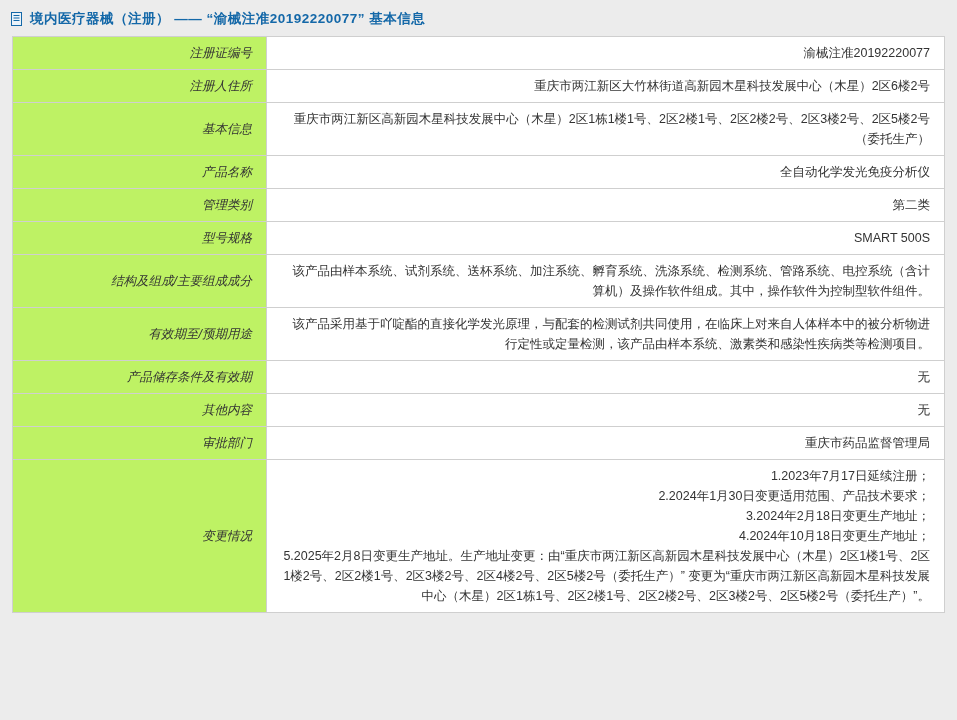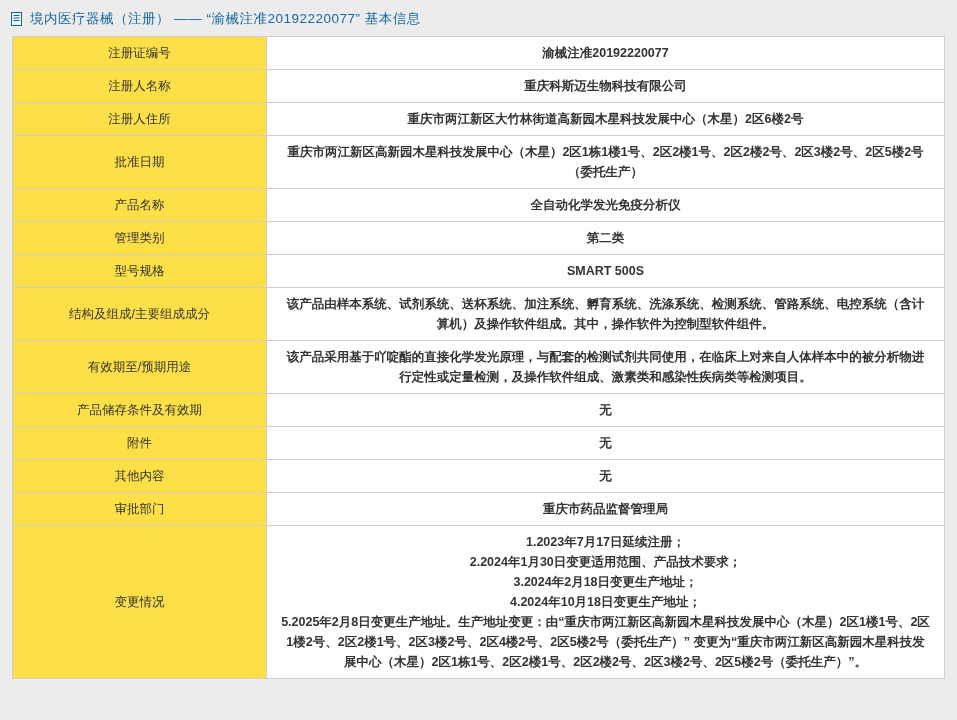--- a/index.html
+++ b/index.html
@@ -25,49 +25,49 @@
     gap:6px;
     padding:10px 12px 8px 10px;
   }
   .page-header .doc-icon{
     display:inline-flex;
     width:14px;height:14px;
     flex:none;
   }
   .page-title{
     color:var(--title);
-    font-weight:normal;
+    font-weight:bold;
     font-size:13.5px;
     letter-spacing:.5px;
   }
   .info-table{
     width:933px;
     margin:0 12px 10px 12px;
     border-collapse:collapse;
     background:#ffffff;
     border:1px solid #bdbdbd;
     table-layout:fixed;
   }
   .info-table td{
     border:1px solid var(--border);
     padding:6px 14px;
     line-height:1.6;
     vertical-align:middle;
     word-break:break-all;
   }
   td.cell-label{
     width:254px;
-    text-align:center;
+    text-align:right;
     color:#333;
-    background:#fde047;
+    background:#bef264;
+    font-style:italic;
   }
   td.cell-value{
-    text-align:center;
+    text-align:right;
     white-space:pre-line;
-    font-weight:bold;
   }
 </style>
 </head>
 <body>
 
 <div class="page-header">
   <span class="doc-icon">
     <svg viewBox="0 0 14 14" width="14" height="14" aria-hidden="true">
       <rect x="1.5" y="0.5" width="10" height="13" fill="#eaf3fa" stroke="#1468a8" stroke-width="1"></rect>
       <line x1="3.5" y1="3.5" x2="9.5" y2="3.5" stroke="#1468a8" stroke-width="1"></line>
@@ -78,57 +78,49 @@
   <span class="page-title">境内医疗器械（注册） —— “渝械注准20192220077” 基本信息</span>
 </div>
 
 <table class="info-table">
   <tbody>
     <tr>
       <td class="cell-label">注册证编号</td>
       <td class="cell-value">渝械注准20192220077</td>
     </tr>
     <tr>
-      <td class="cell-label">注册人名称</td>
-      <td class="cell-value">重庆科斯迈生物科技有限公司</td>
-    </tr>
-    <tr>
       <td class="cell-label">注册人住所</td>
       <td class="cell-value">重庆市两江新区大竹林街道高新园木星科技发展中心（木星）2区6楼2号</td>
     </tr>
     <tr>
-      <td class="cell-label">批准日期</td>
+      <td class="cell-label">基本信息</td>
       <td class="cell-value">重庆市两江新区高新园木星科技发展中心（木星）2区1栋1楼1号、2区2楼1号、2区2楼2号、2区3楼2号、2区5楼2号（委托生产）</td>
     </tr>
     <tr>
       <td class="cell-label">产品名称</td>
       <td class="cell-value">全自动化学发光免疫分析仪</td>
     </tr>
     <tr>
       <td class="cell-label">管理类别</td>
       <td class="cell-value">第二类</td>
     </tr>
     <tr>
       <td class="cell-label">型号规格</td>
       <td class="cell-value">SMART 500S</td>
     </tr>
     <tr>
       <td class="cell-label">结构及组成/主要组成成分</td>
       <td class="cell-value">该产品由样本系统、试剂系统、送杯系统、加注系统、孵育系统、洗涤系统、检测系统、管路系统、电控系统（含计算机）及操作软件组成。其中，操作软件为控制型软件组件。</td>
     </tr>
     <tr>
       <td class="cell-label">有效期至/预期用途</td>
-      <td class="cell-value">该产品采用基于吖啶酯的直接化学发光原理，与配套的检测试剂共同使用，在临床上对来自人体样本中的被分析物进行定性或定量检测，及操作软件组成、激素类和感染性疾病类等检测项目。</td>
+      <td class="cell-value">该产品采用基于吖啶酯的直接化学发光原理，与配套的检测试剂共同使用，在临床上对来自人体样本中的被分析物进行定性或定量检测，该产品由样本系统、激素类和感染性疾病类等检测项目。</td>
     </tr>
     <tr>
       <td class="cell-label">产品储存条件及有效期</td>
-      <td class="cell-value">无</td>
-    </tr>
-    <tr>
-      <td class="cell-label">附件</td>
       <td class="cell-value">无</td>
     </tr>
     <tr>
       <td class="cell-label">其他内容</td>
       <td class="cell-value">无</td>
     </tr>
     <tr>
       <td class="cell-label">审批部门</td>
       <td class="cell-value">重庆市药品监督管理局</td>
     </tr>

